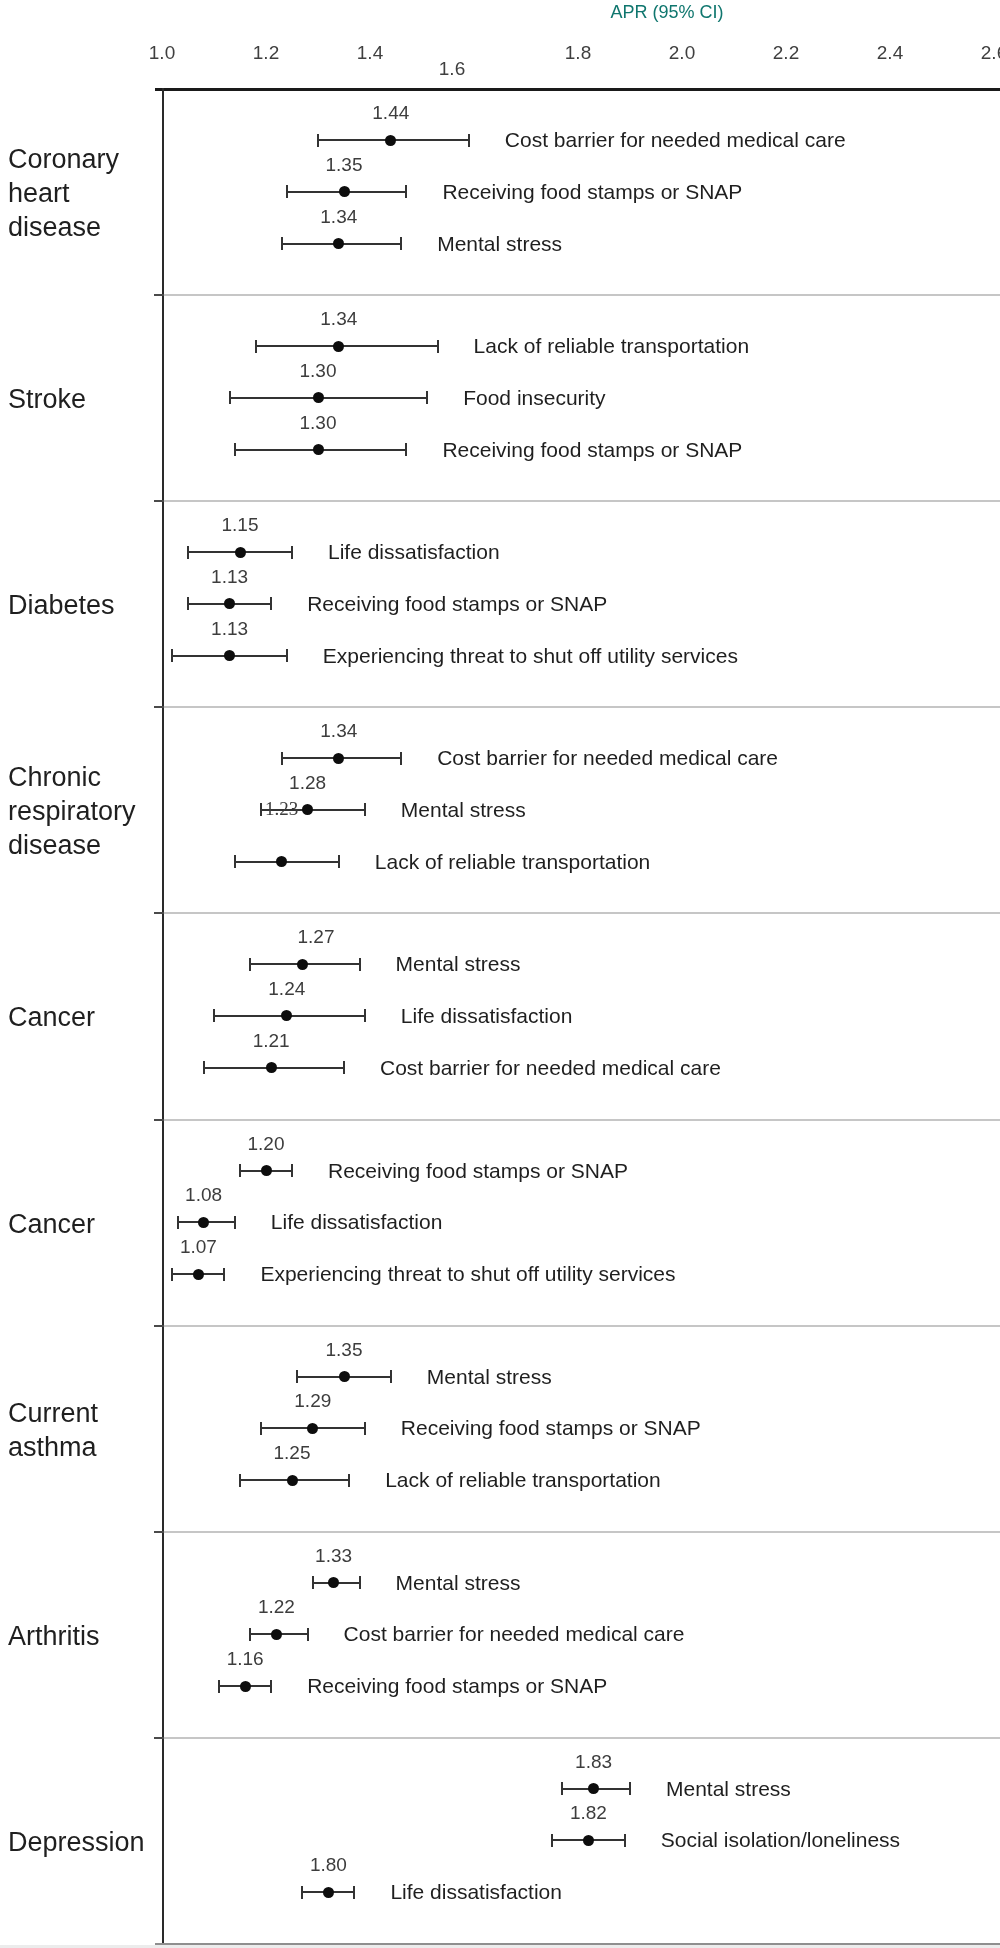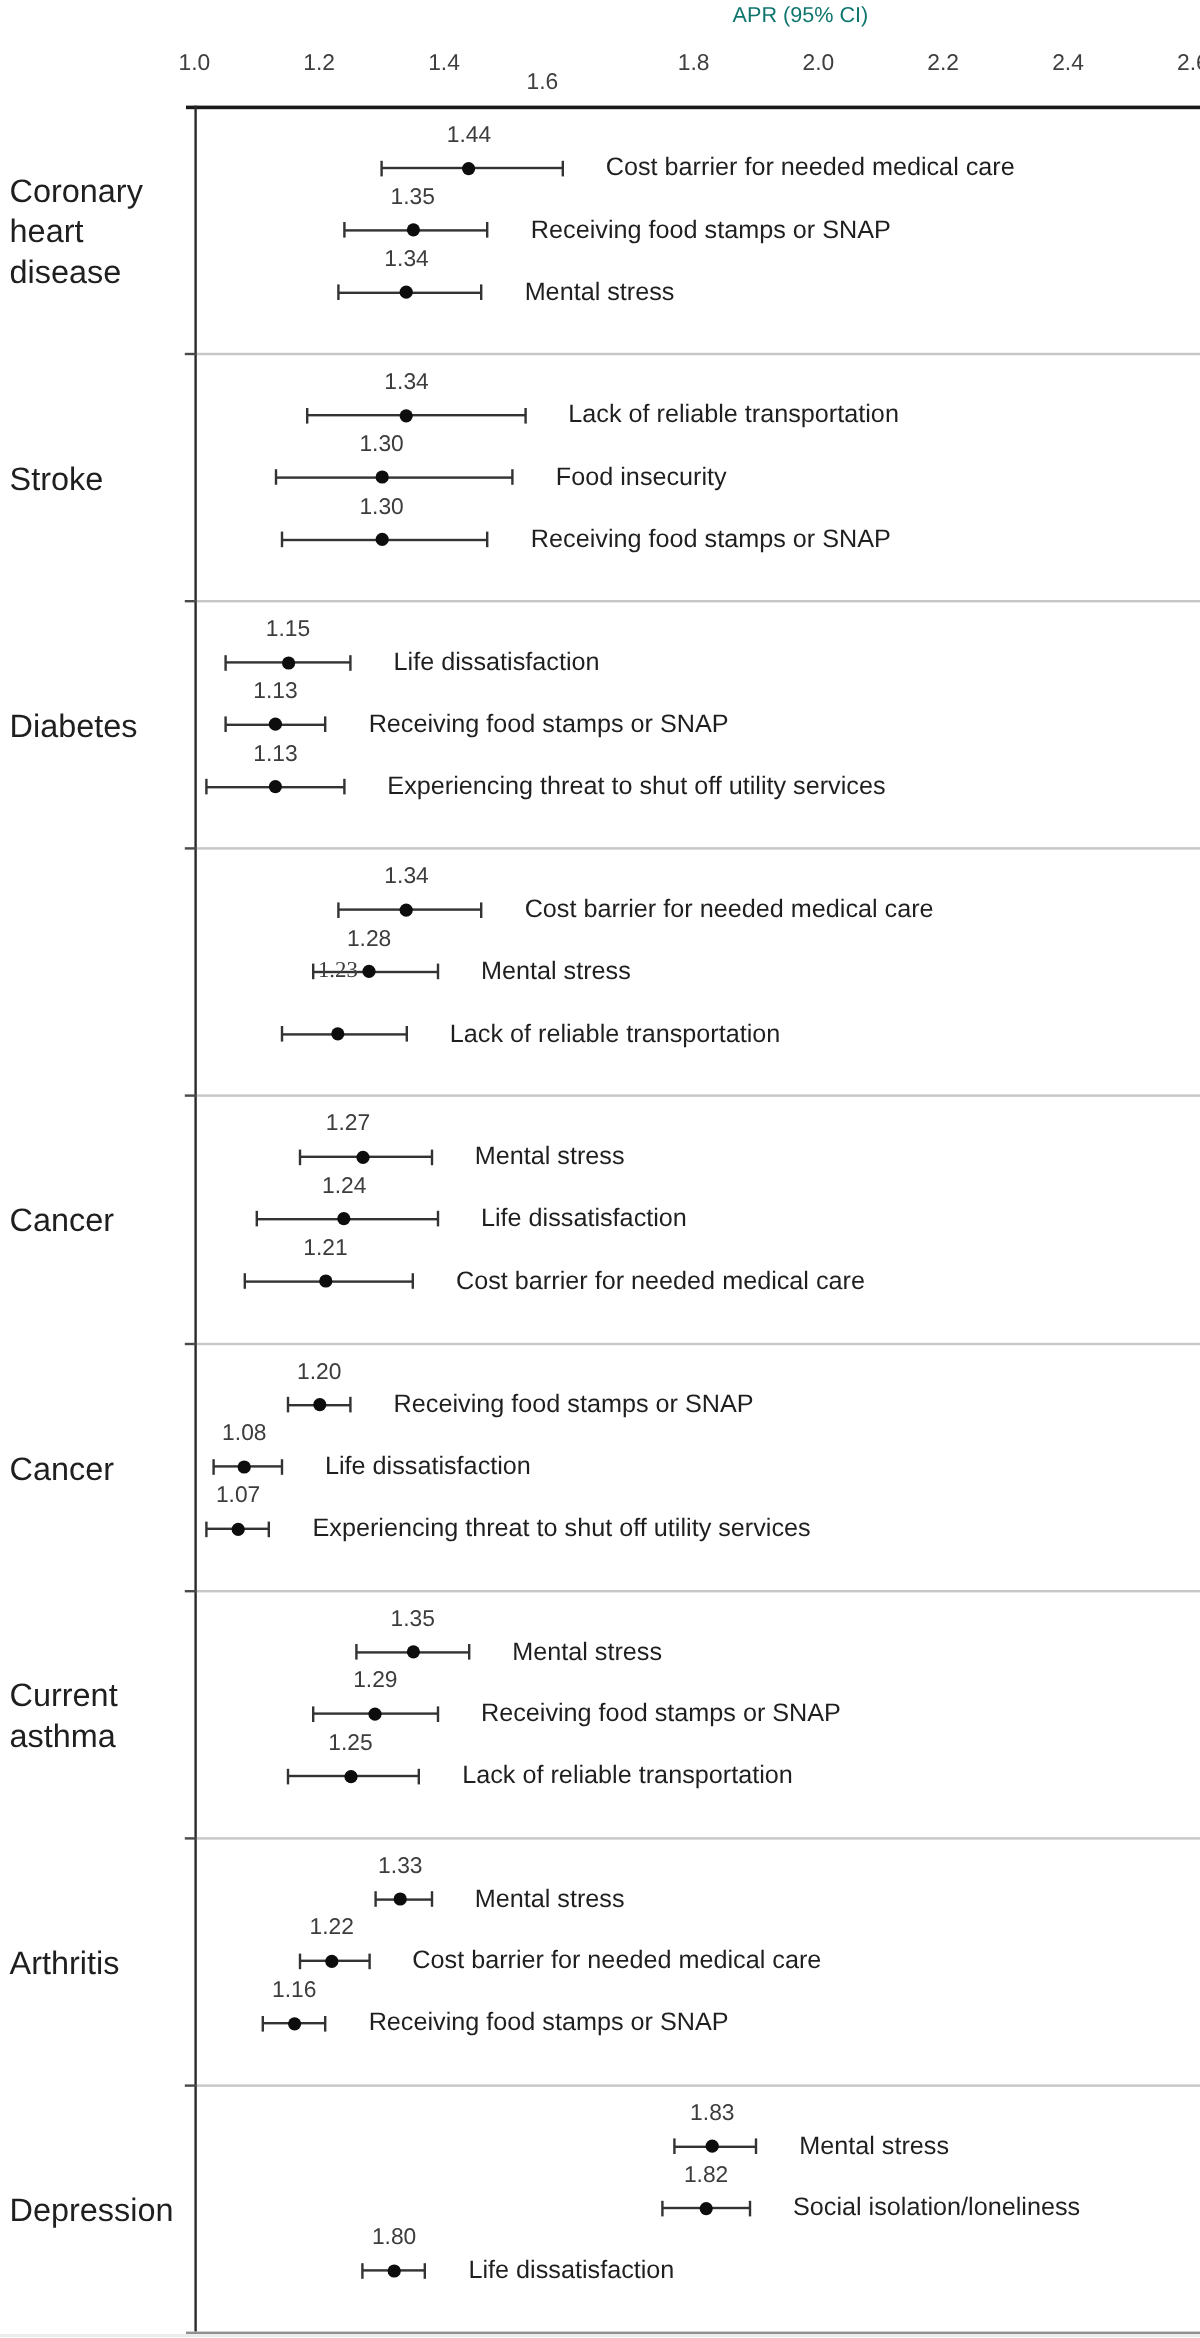--- a/index.html
+++ b/index.html
@@ -140,20 +140,21 @@
     <div class="value-label" style="left: 229.6px; top: 576.722px;">1.13</div>
     <div class="factor-label" style="left: 307.2px; top: 603.722px;">Receiving food stamps or SNAP</div>
     <div class="ci-line" style="left: 172.4px; top: 654.722px; width: 114.4px;"></div>
     <div class="ci-cap" style="left: 171.4px; top: 649.222px;"></div>
     <div class="ci-cap" style="left: 285.8px; top: 649.222px;"></div>
     <div class="forest-point" style="left: 224.1px; top: 650.222px;"></div>
     <div class="value-label" style="left: 229.6px; top: 628.722px;">1.13</div>
     <div class="factor-label" style="left: 322.8px; top: 655.722px;">Experiencing threat to shut off utility services</div>
     <div class="separator" style="left: 164px; top: 706.333px; width: 836px; height: 2px;"></div>
     <div class="separator-tick" style="left: 154px; top: 706.333px; width: 10px; height: 2px;"></div>
+    <div class="category-label" style="top: 811.333px;">Chronic respiratory disease</div>
     <div class="ci-line" style="left: 281.6px; top: 757.333px; width: 119.6px;"></div>
     <div class="ci-cap" style="left: 280.6px; top: 751.833px;"></div>
     <div class="ci-cap" style="left: 400.2px; top: 751.833px;"></div>
     <div class="forest-point" style="left: 333.3px; top: 752.833px;"></div>
     <div class="value-label" style="left: 338.8px; top: 731.333px;">1.34</div>
     <div class="factor-label" style="left: 437.2px; top: 758.333px;">Cost barrier for needed medical care</div>
     <div class="ci-line" style="left: 260.8px; top: 808.833px; width: 104px;"></div>
     <div class="ci-cap" style="left: 259.8px; top: 803.333px;"></div>
     <div class="ci-cap" style="left: 363.8px; top: 803.333px;"></div>
     <div class="forest-point" style="left: 302.1px; top: 804.333px;"></div>
@@ -165,21 +166,21 @@
     <div class="forest-point" style="left: 276.1px; top: 856.333px;"></div>
     <div class="value-label" style="left: 281.6px; top: 809px; font-family: Liberation Serif, serif;">1.23</div>
     <div class="factor-label" style="left: 374.8px; top: 861.833px;">Lack of reliable transportation</div>
     <div class="separator" style="left: 164px; top: 912.444px; width: 836px; height: 2px;"></div>
     <div class="separator-tick" style="left: 154px; top: 912.444px; width: 10px; height: 2px;"></div>
     <div class="category-label" style="top: 1017.44px;">Cancer</div>
     <div class="ci-line" style="left: 250.4px; top: 963.444px; width: 109.2px;"></div>
     <div class="ci-cap" style="left: 249.4px; top: 957.944px;"></div>
     <div class="ci-cap" style="left: 358.6px; top: 957.944px;"></div>
     <div class="forest-point" style="left: 296.9px; top: 958.944px;"></div>
-    <div class="value-label" style="left: 290px; top: 937.444px; text-align: center;">1.27</div>
+    <div class="value-label" style="left: 316px; top: 937.444px; text-align: center;">1.27</div>
     <div class="factor-label" style="left: 395.6px; top: 964.444px;">Mental stress</div>
     <div class="ci-line" style="left: 214px; top: 1014.94px; width: 150.8px;"></div>
     <div class="ci-cap" style="left: 213px; top: 1009.44px;"></div>
     <div class="ci-cap" style="left: 363.8px; top: 1009.44px;"></div>
     <div class="forest-point" style="left: 281.3px; top: 1010.44px;"></div>
     <div class="value-label" style="left: 286.8px; top: 988.944px;">1.24</div>
     <div class="factor-label" style="left: 400.8px; top: 1015.94px;">Life dissatisfaction</div>
     <div class="ci-line" style="left: 203.6px; top: 1066.94px; width: 140.4px;"></div>
     <div class="ci-cap" style="left: 202.6px; top: 1061.44px;"></div>
     <div class="ci-cap" style="left: 343px; top: 1061.44px;"></div>

